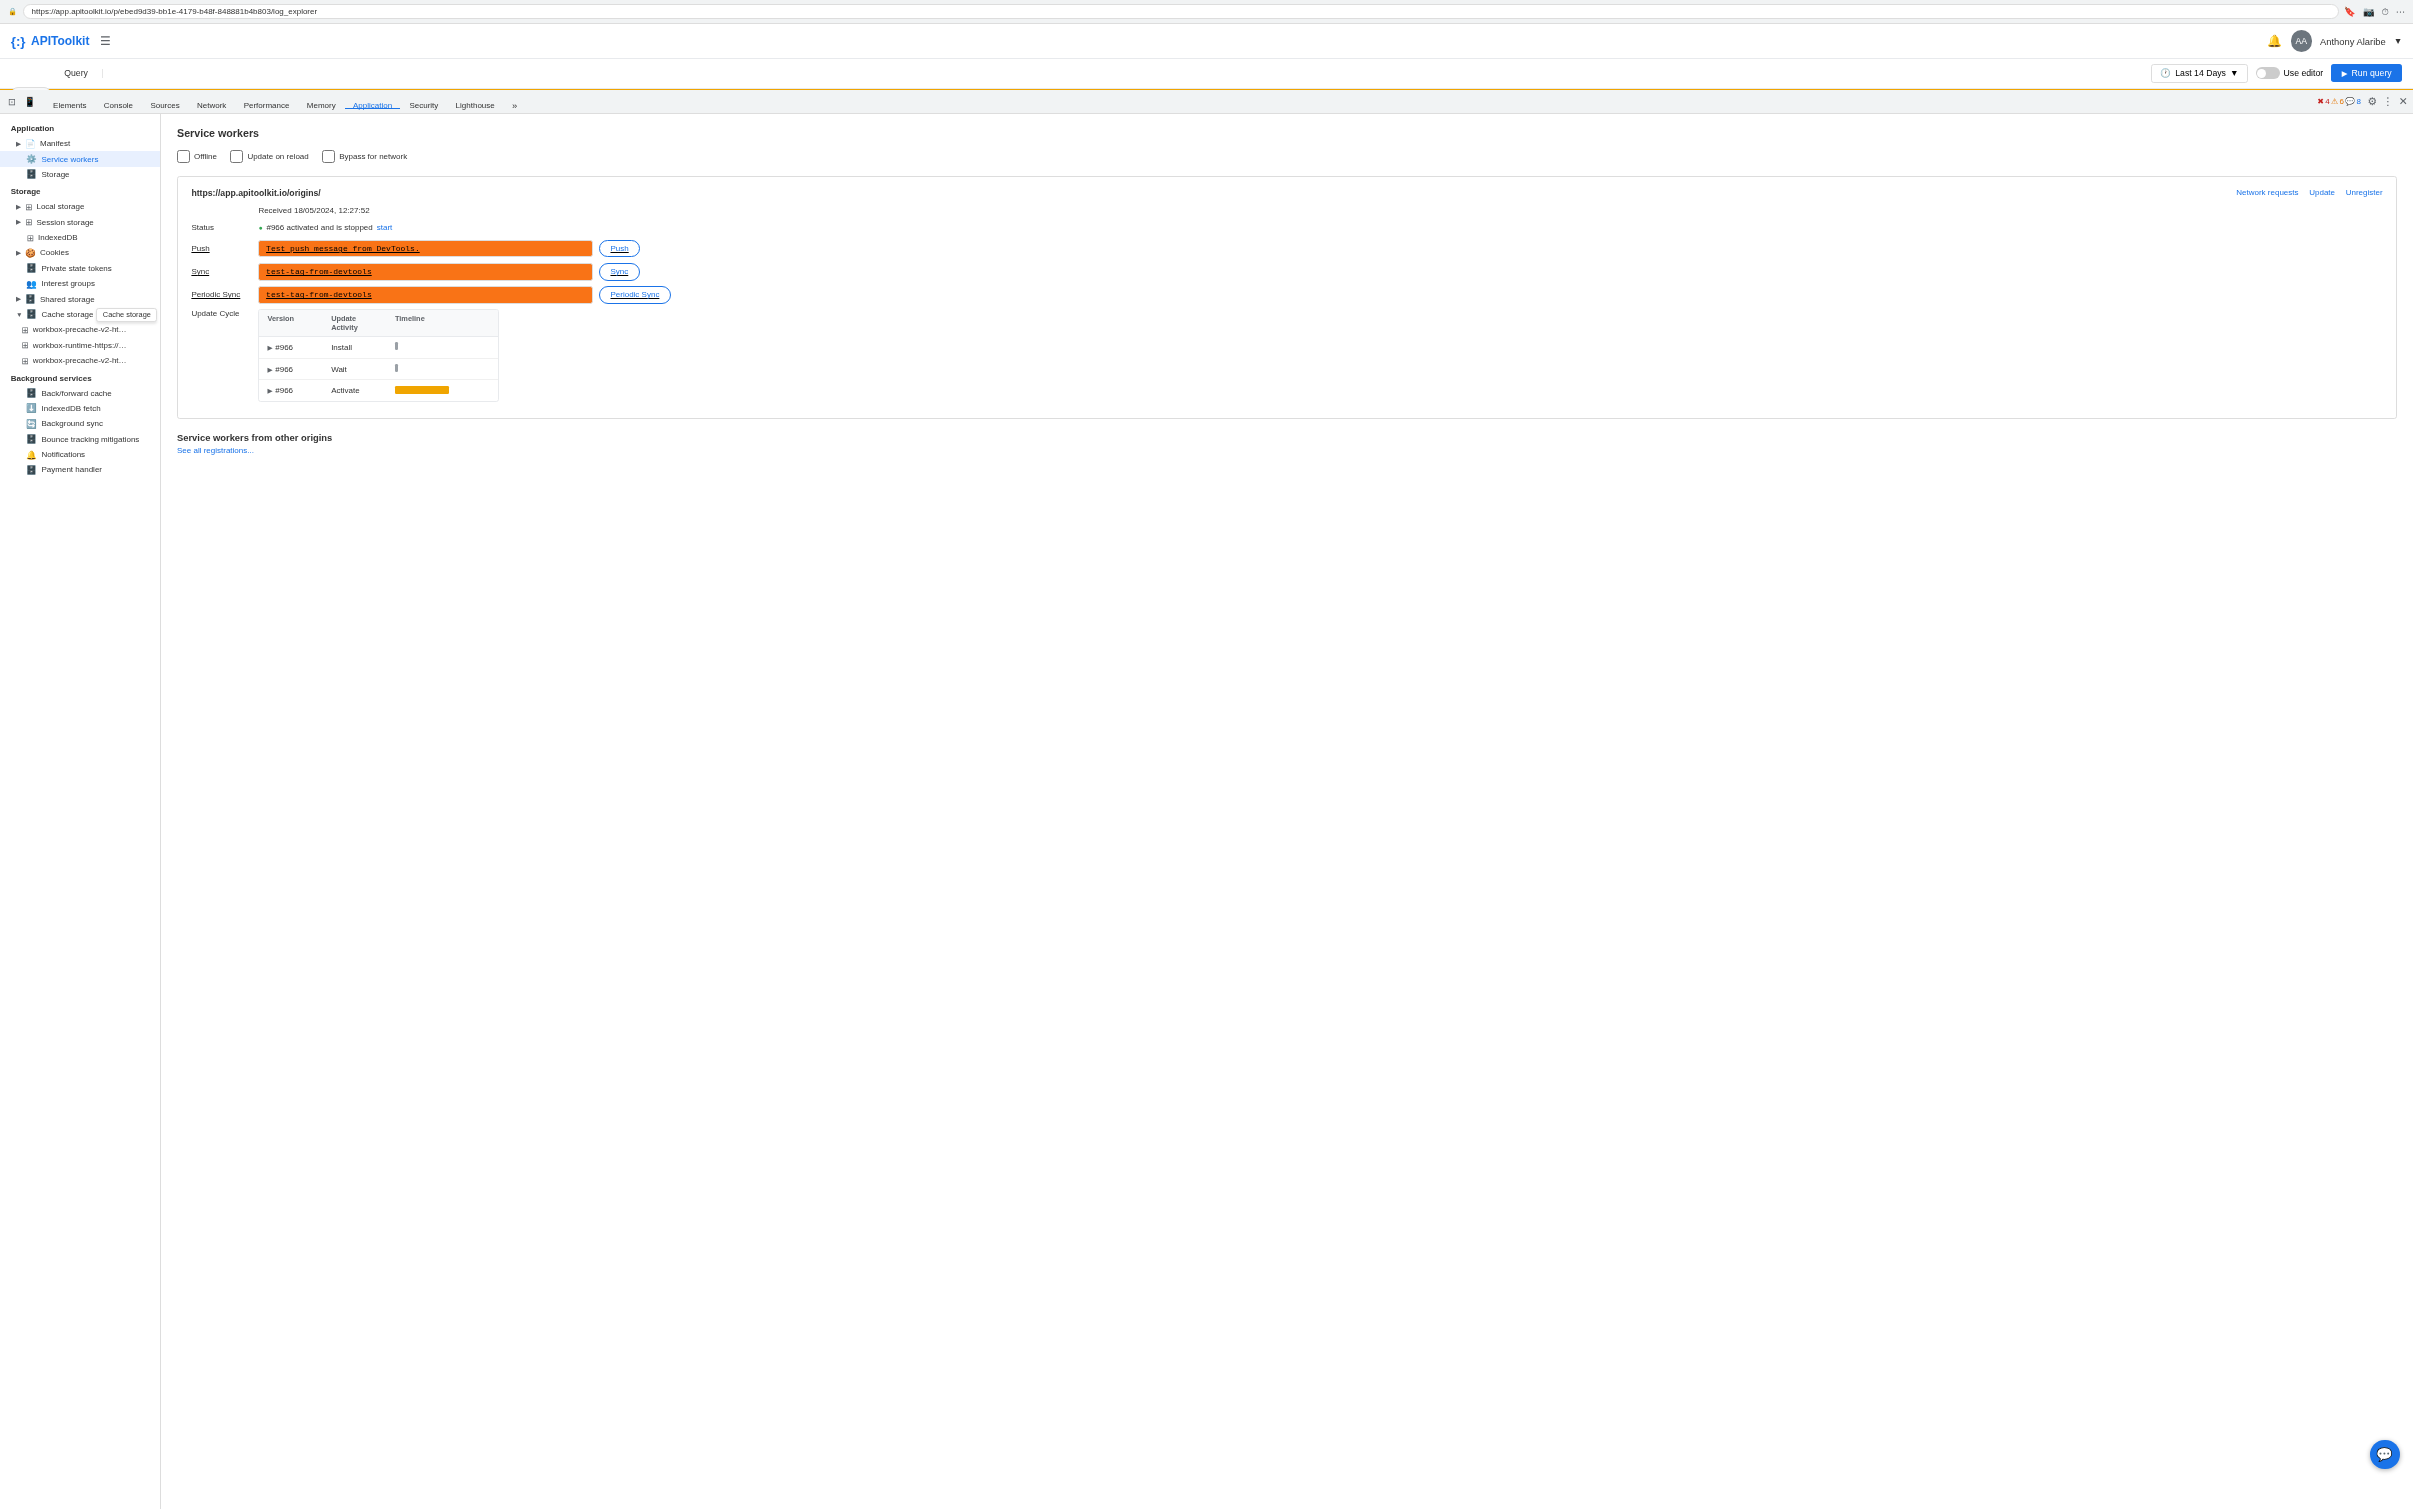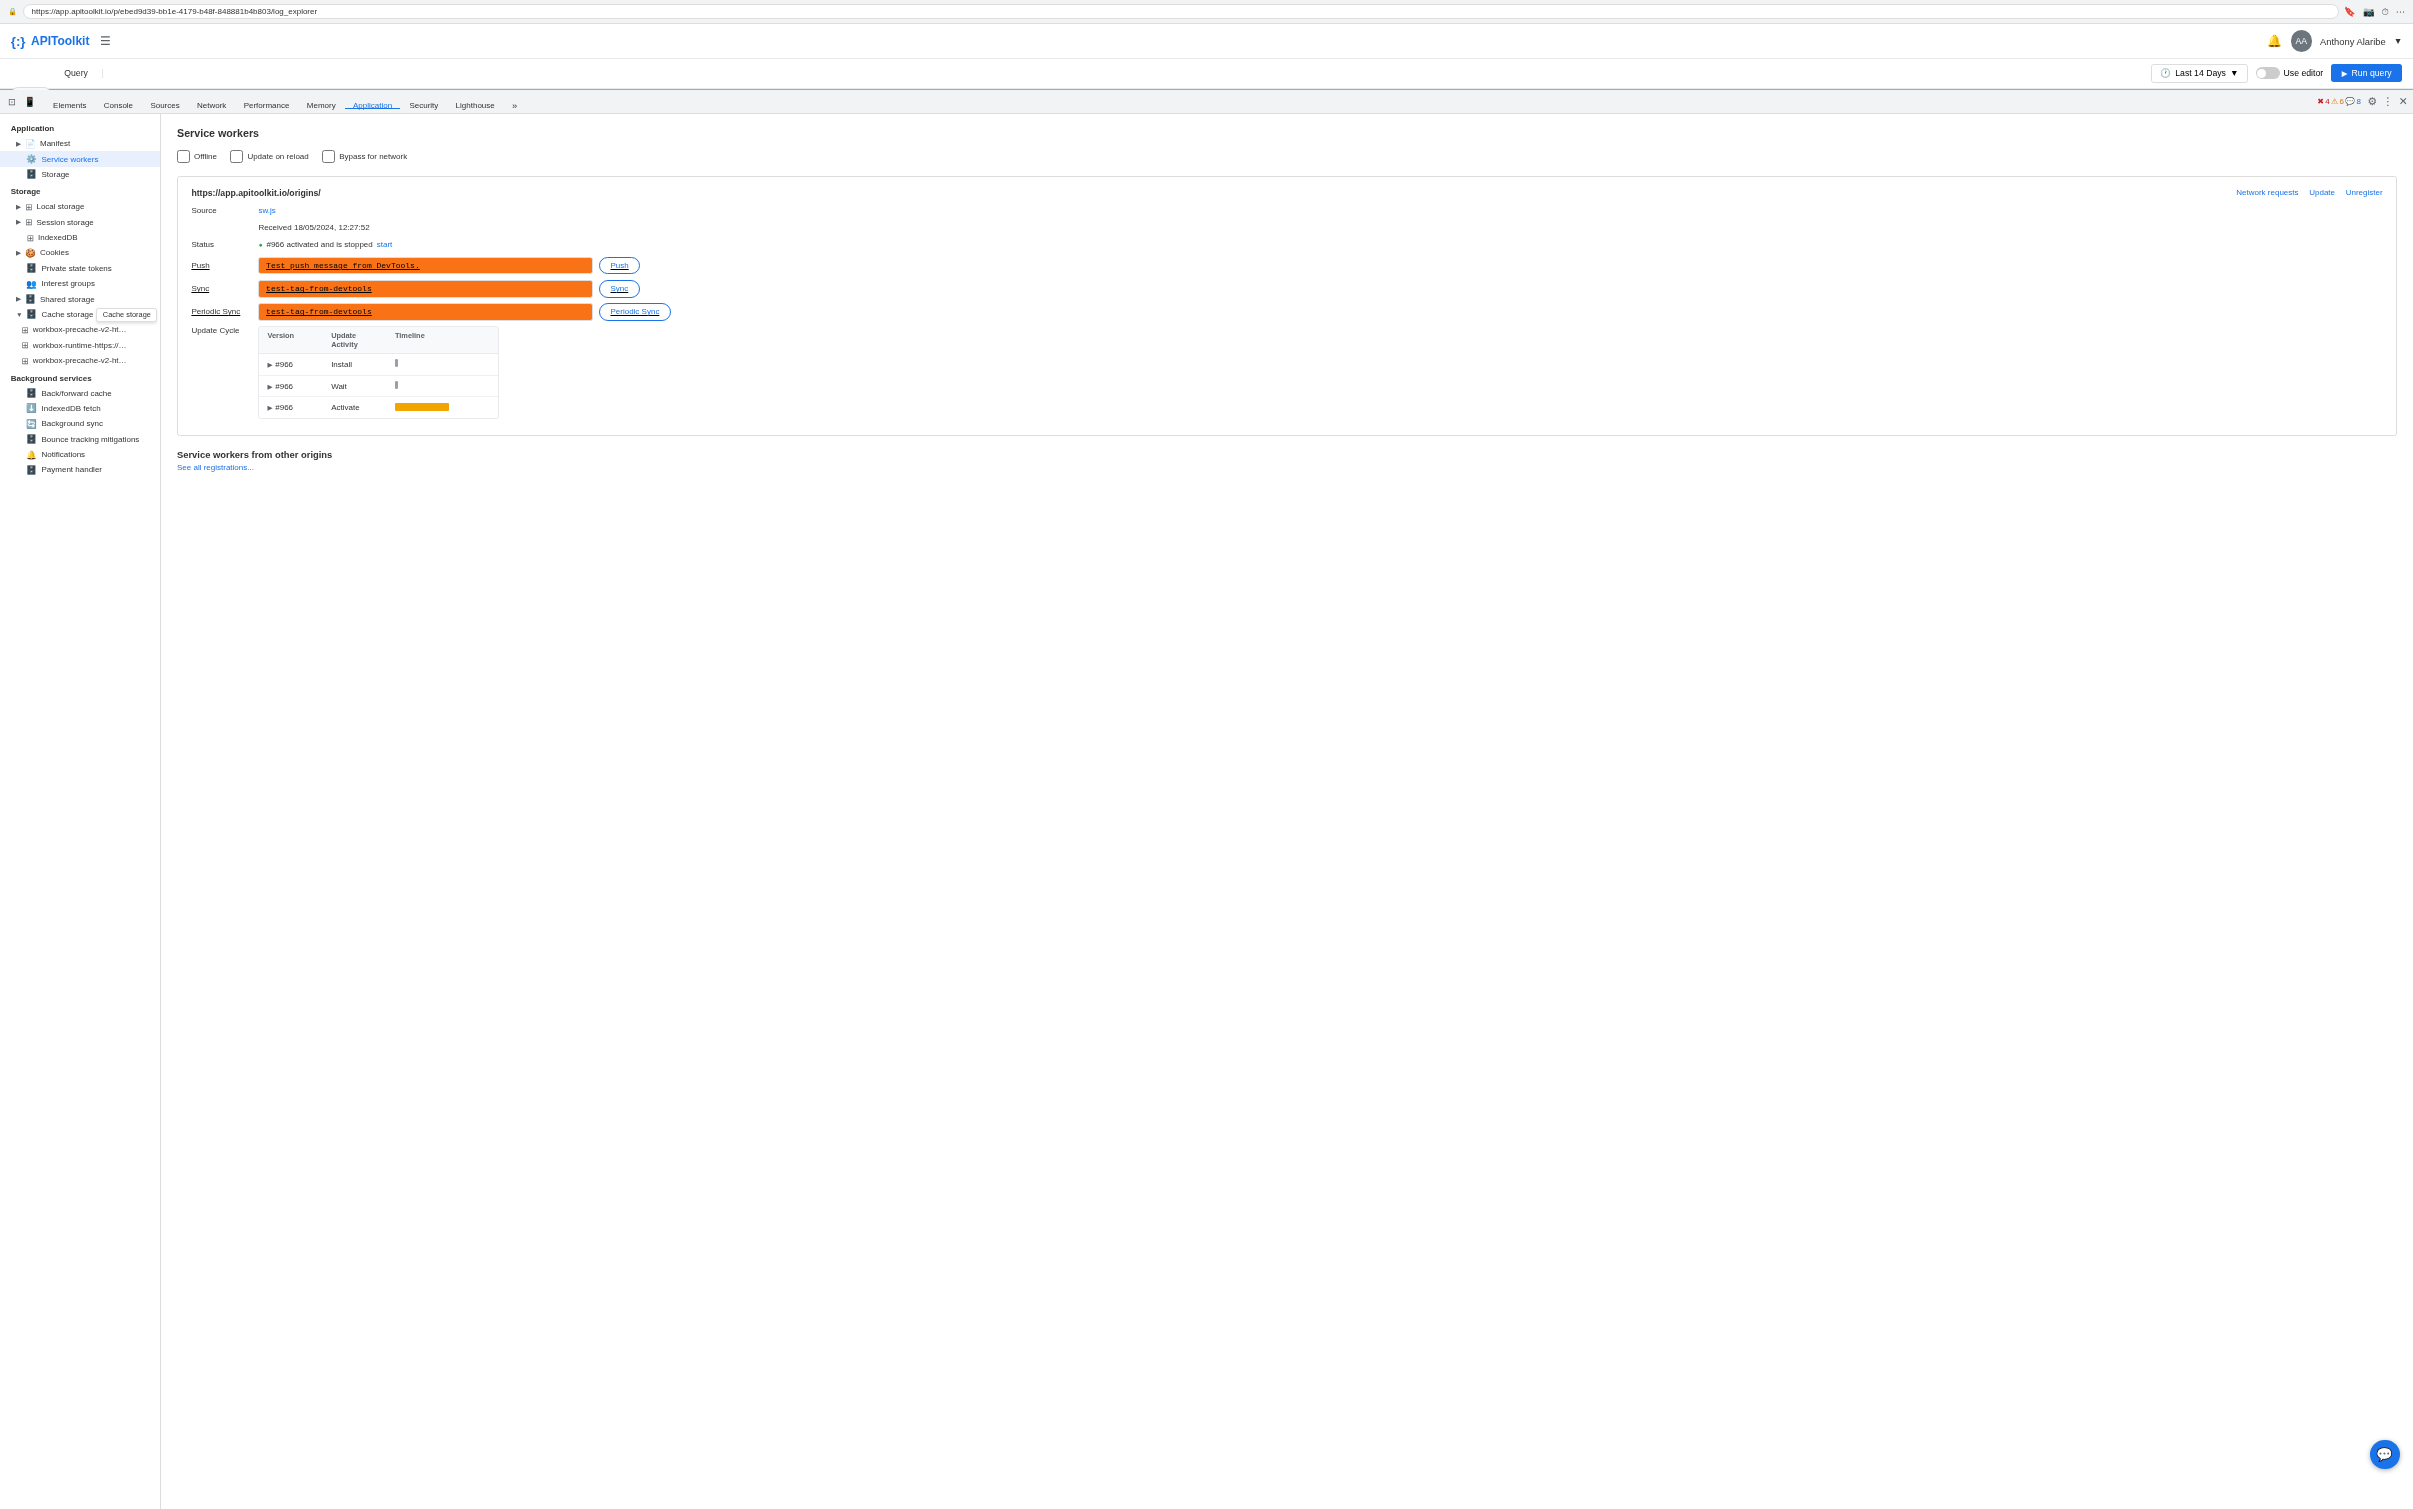--- a/index.html
+++ b/index.html
@@ -588,26 +588,20 @@
       <div class="sw-card">
         <div class="sw-url">
           <strong>https://app.apitoolkit.io/origins/</strong>
           <div class="sw-links">
             <a class="sw-link">Network requests</a>
             <a class="sw-link">Update</a>
             <a class="sw-link">Unregister</a>
           </div>
         </div>
 
-        <div class="sw-row">
-          <span class="sw-label">Source</span>
-          <span class="sw-value">
-            <a class="sw-link-blue">sw.js</a>
-          </span>
-        </div>
 
         <div class="sw-row">
           <span class="sw-label"></span>
           <span class="sw-value">Received 18/05/2024, 12:27:52</span>
         </div>
 
         <div class="sw-row">
           <span class="sw-label">Status</span>
           <span class="sw-value">
             <span class="green-dot">●</span>

